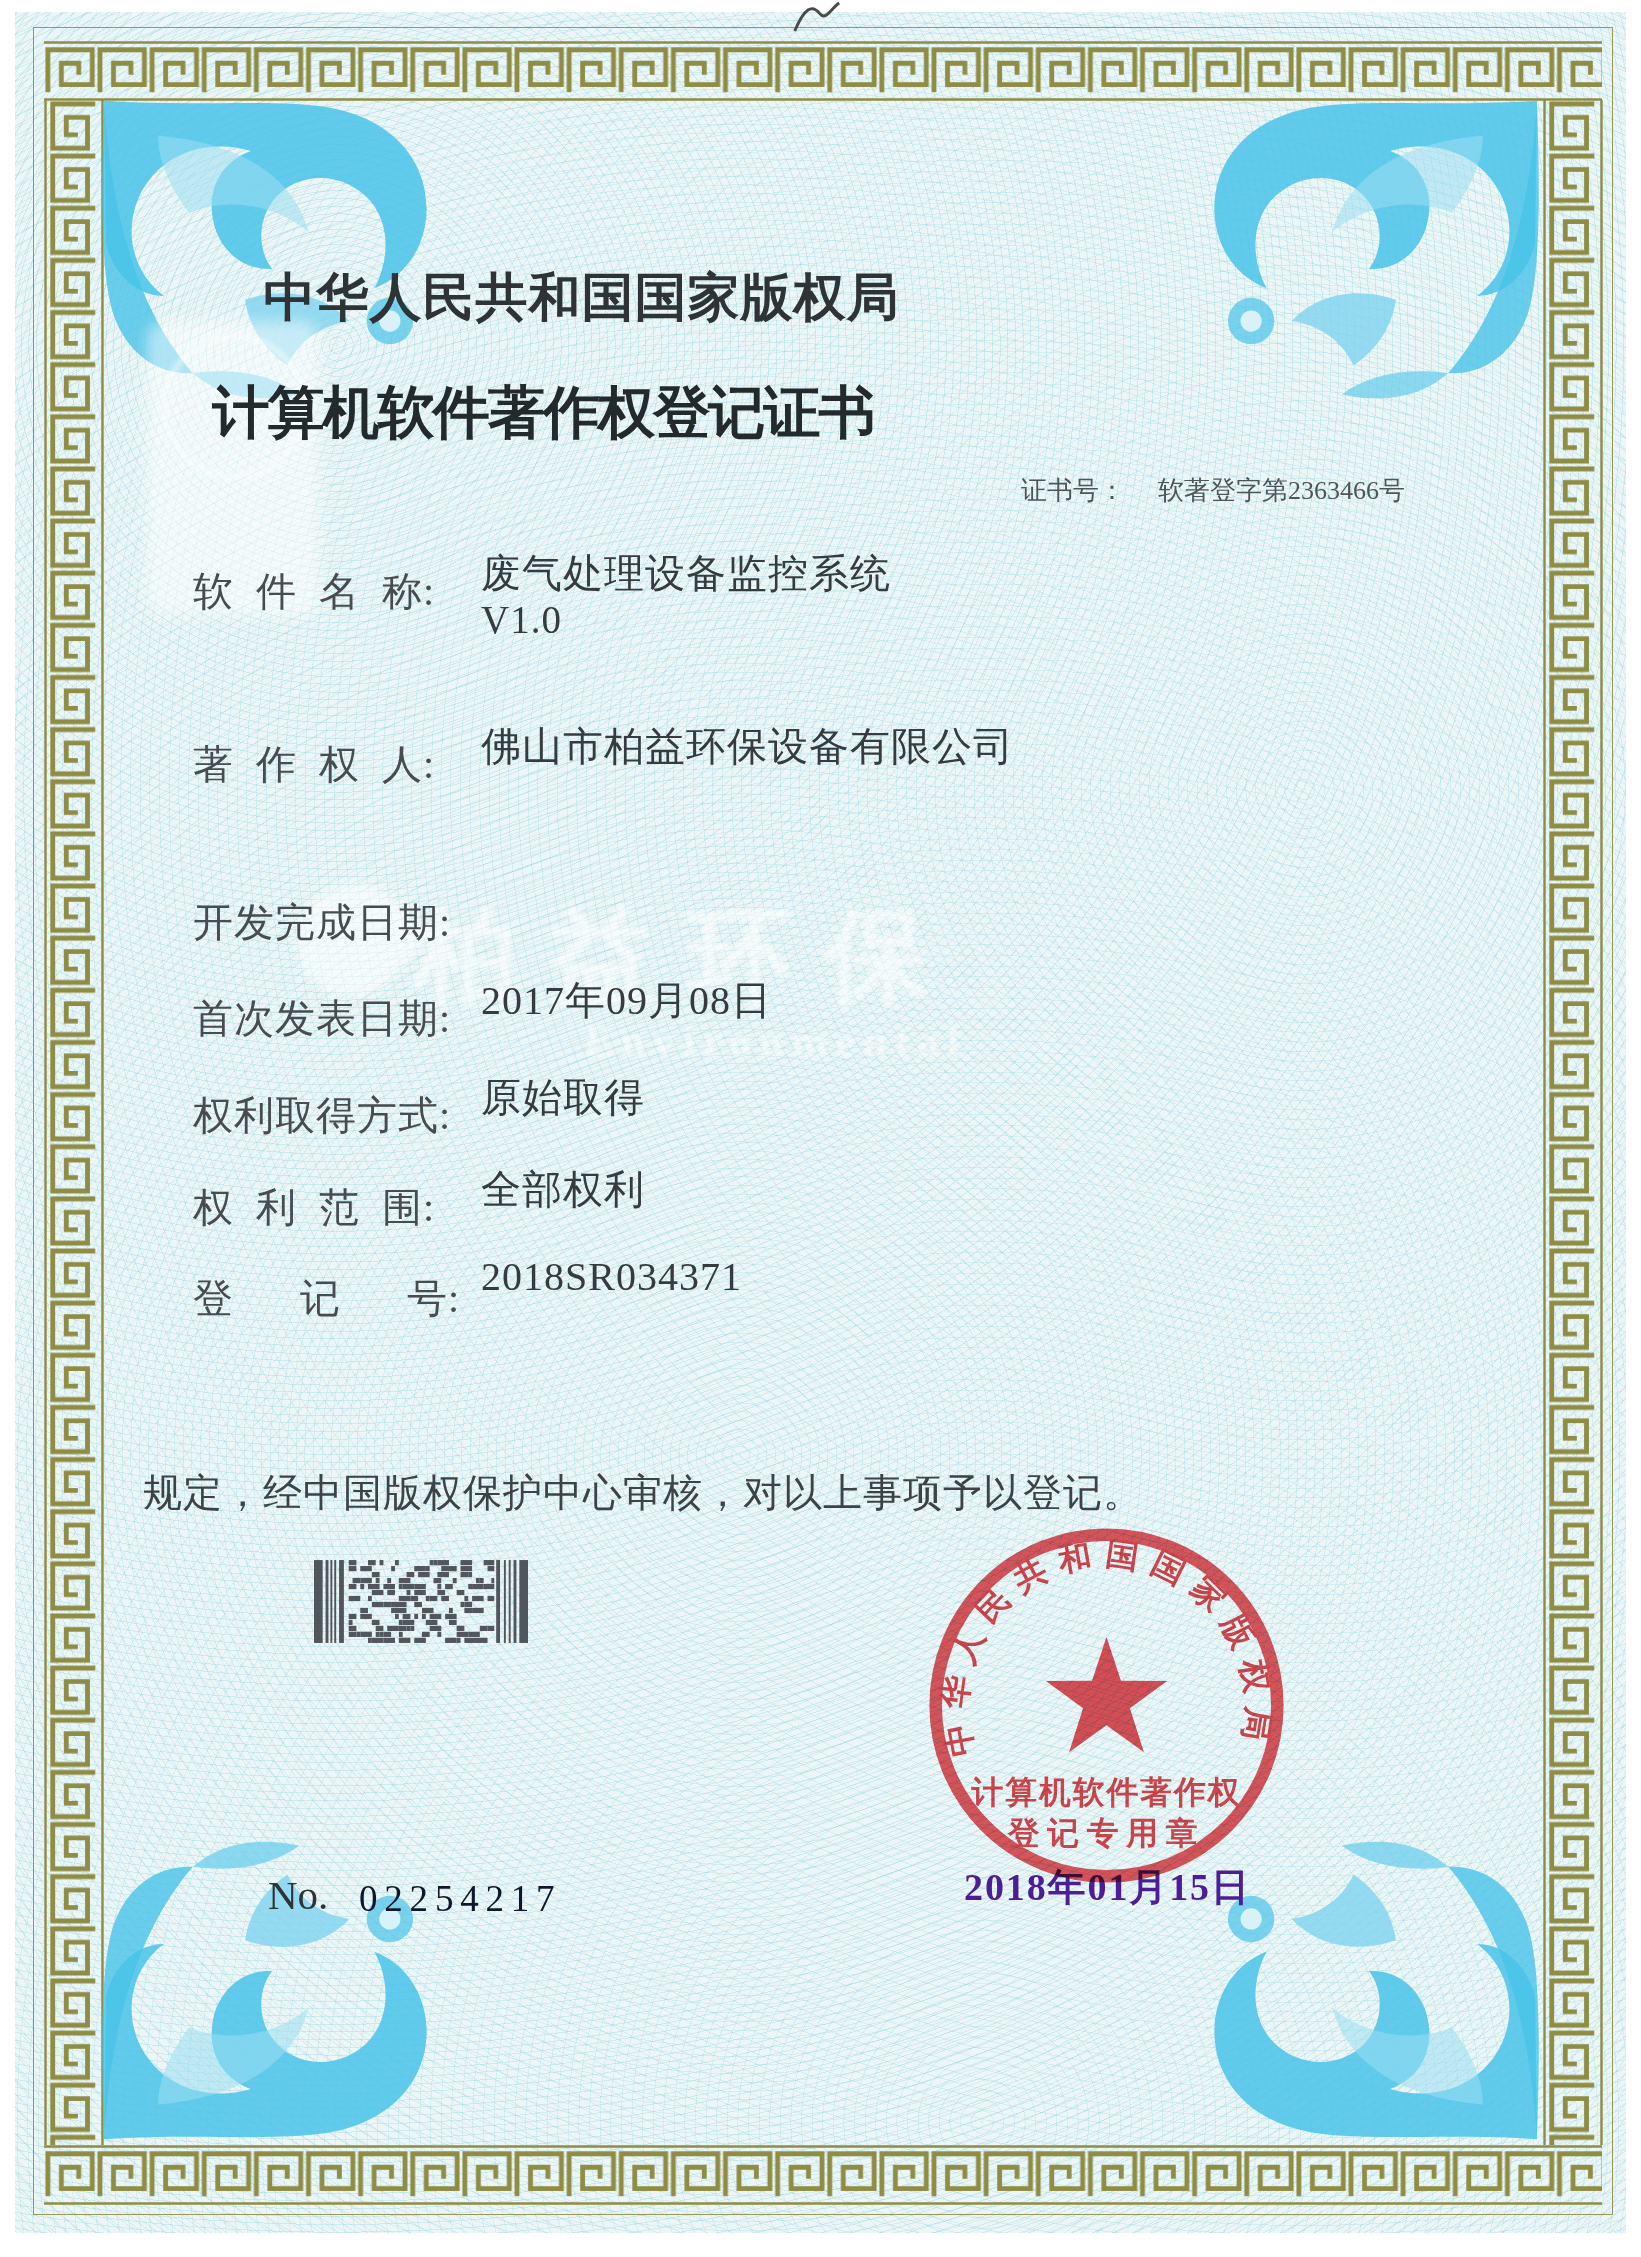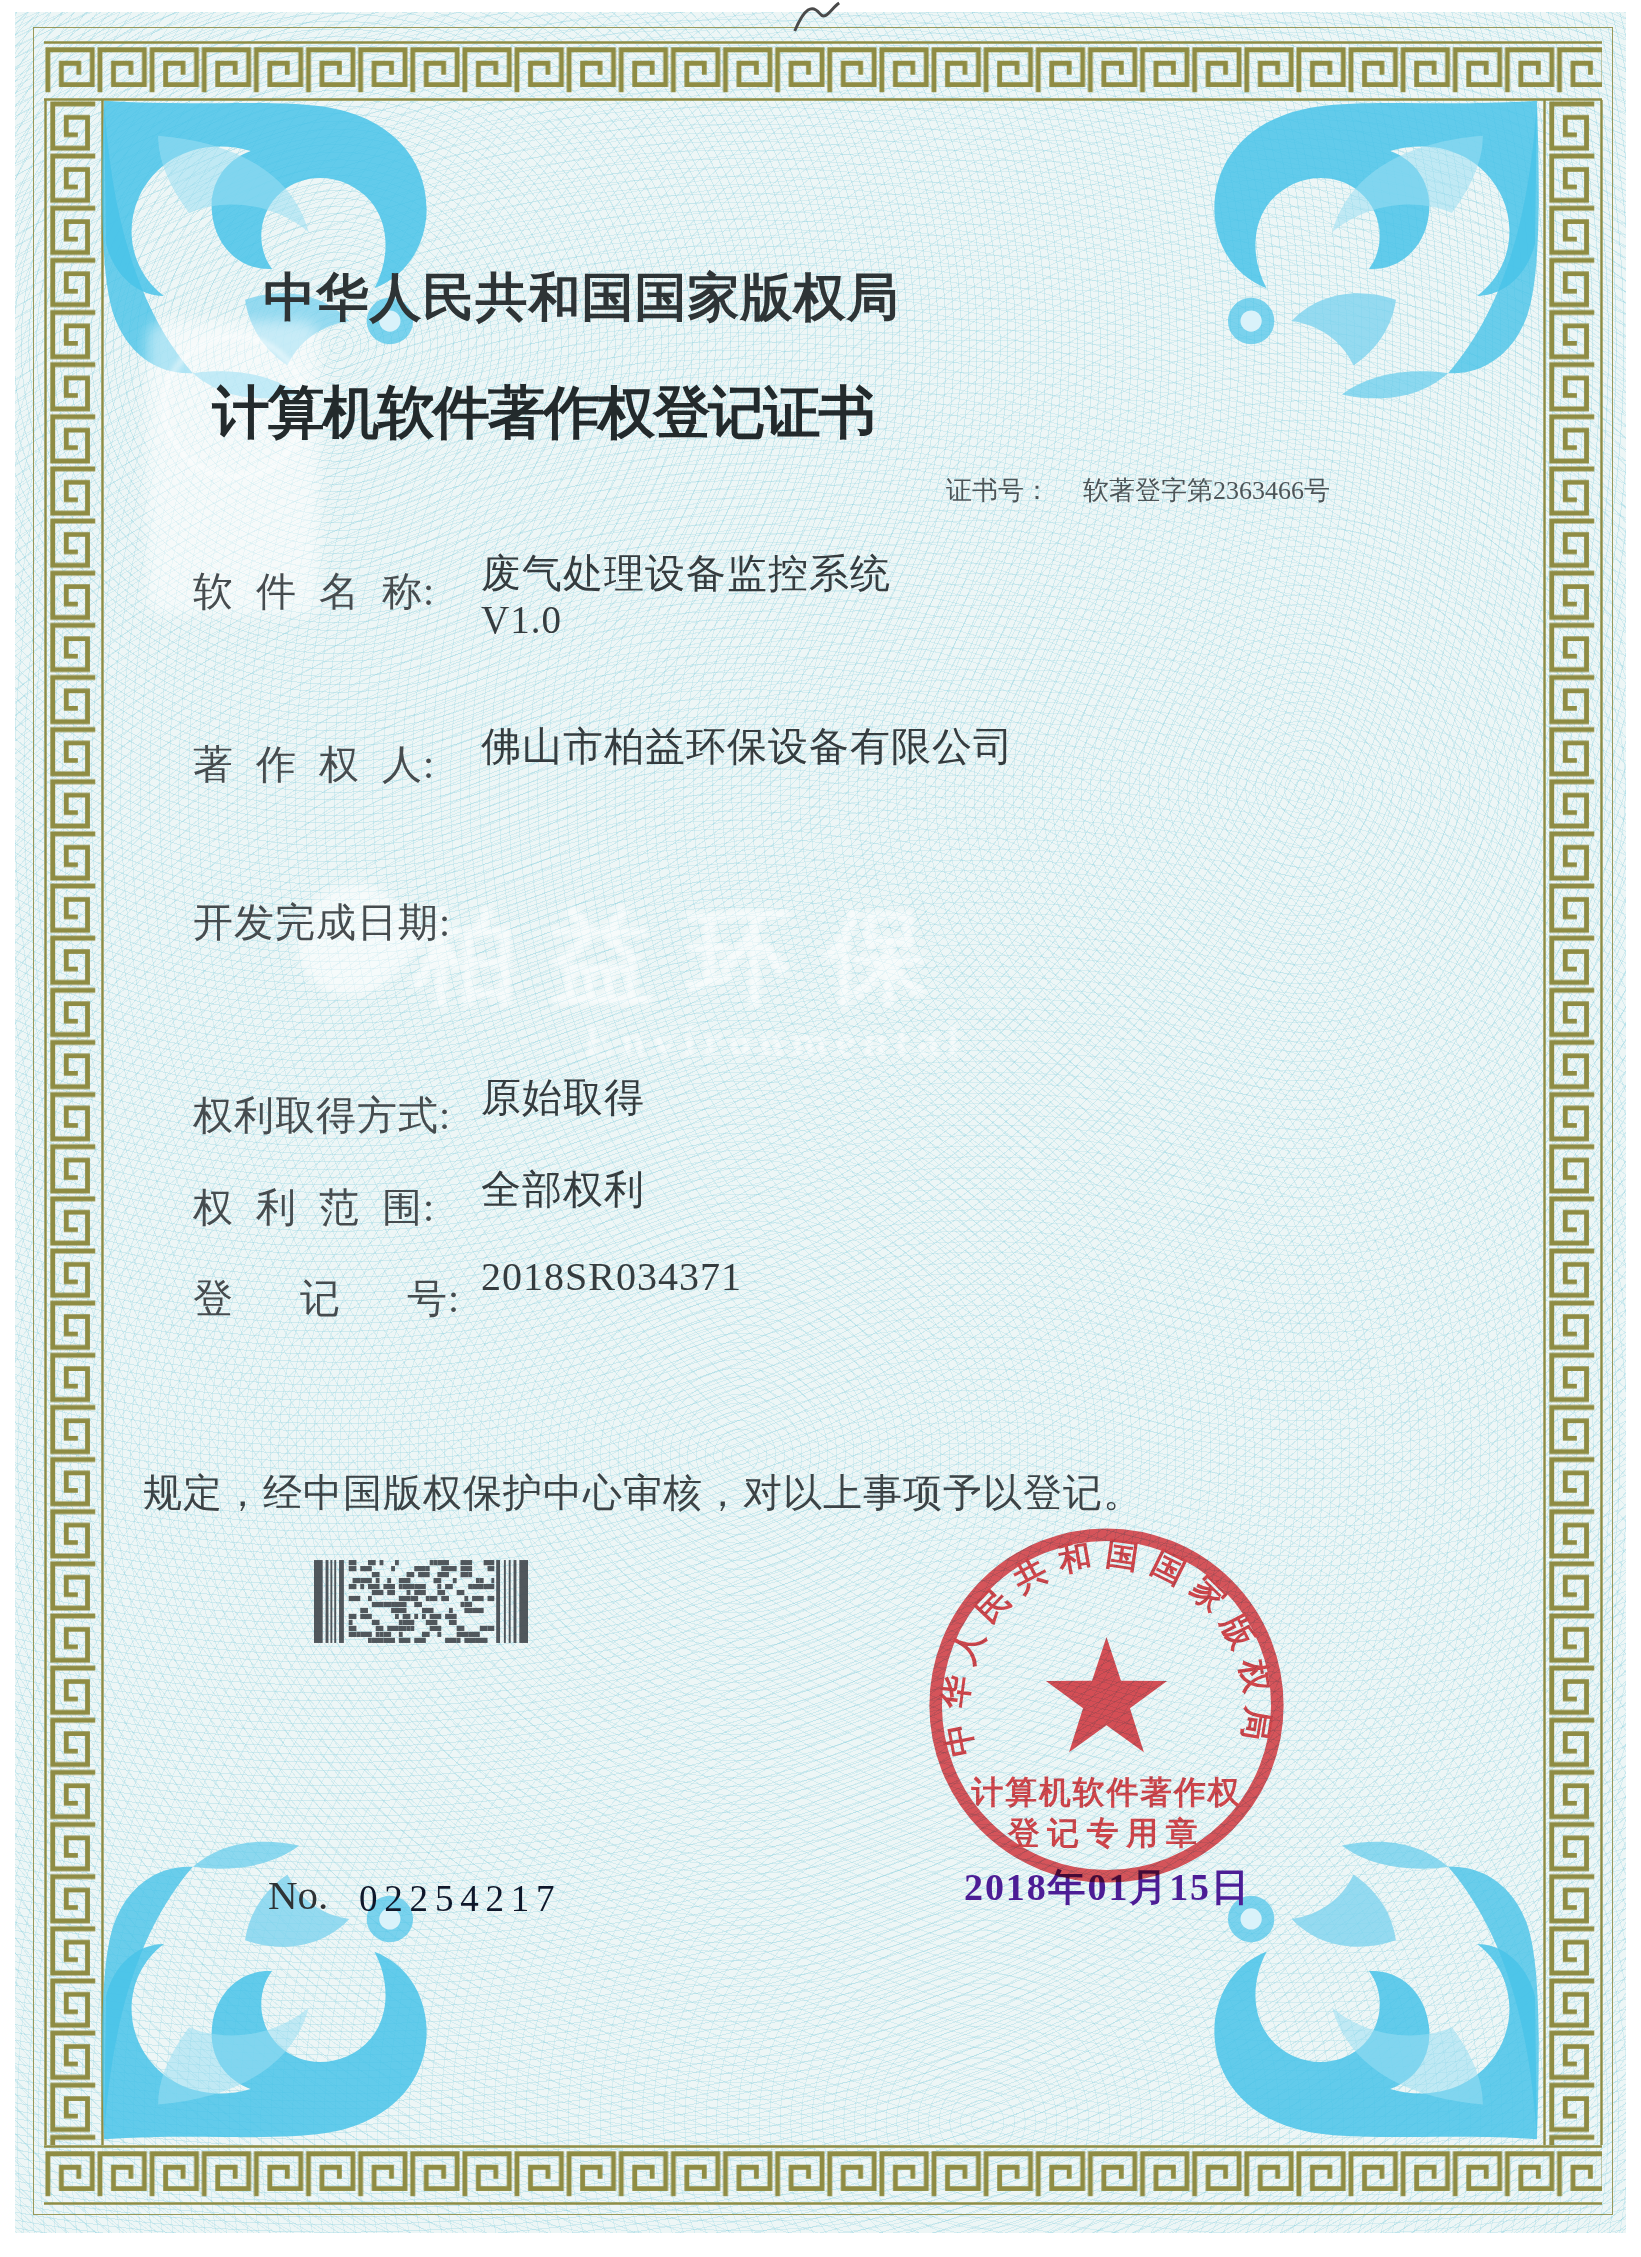--- a/index.html
+++ b/index.html
@@ -21,21 +21,21 @@
   .corner{position:absolute;width:348px;height:309px;}
   .ghost-patch{position:absolute;left:147px;top:321px;width:172px;height:294px;background:rgba(255,255,255,.48);border-radius:17.4px;filter:blur(6.8px);}
   .ghost-circle{position:absolute;left:162px;top:334px;width:135px;height:135px;border:5.8px solid rgba(255,255,255,.55);border-radius:50%;filter:blur(2.9px);}
 
   .wm-text{position:absolute;left:413px;top:888px;font-size:104px;font-weight:bold;color:rgba(255,255,255,.55);letter-spacing:33px;filter:blur(1.9px);white-space:pre;}
   .wm-sub{position:absolute;left:584px;top:1016px;font-size:44px;font-weight:bold;color:rgba(255,255,255,.5);letter-spacing:7.7px;filter:blur(1.4px);}
   .wm-drop{position:absolute;left:299px;top:883px;width:108px;height:114px;background:rgba(255,255,255,.5);border-radius:50% 4% 50% 50%;transform:rotate(45deg);filter:blur(3.9px);}
 
   .authority{position:absolute;left:263px;top:263px;width:637px;text-align:center;font-size:52px;font-weight:bold;color:#2e3436;letter-spacing:1px;white-space:pre;}
   .cert-title{position:absolute;left:210px;top:375px;width:666px;text-align:center;font-size:57px;font-weight:bold;color:#232a2c;letter-spacing:-1.9px;white-space:pre;}
-  .certno{position:absolute;left:946px;top:473px;font-size:26px;color:#4d5558;white-space:pre;}
+  .certno{position:absolute;left:1021px;top:473px;font-size:26px;color:#4d5558;white-space:pre;}
   .certno .v{margin-left:33px;}
 
   .frow{position:absolute;left:177px;white-space:pre;}
   .flabel{font-size:40px;color:#464c4f;letter-spacing:1px;white-space:pre;}
   .fvalue{position:absolute;left:304px;top:0;font-size:40px;color:#353c3f;letter-spacing:1px;white-space:pre;}
   .fvalue2{position:absolute;left:481px;font-size:39px;color:#353c3f;letter-spacing:1px;}
 
   .para{position:absolute;font-size:39px;color:#3c4346;letter-spacing:1px;white-space:pre;}
 
   .barcode{position:absolute;left:314px;top:1560px;width:214px;height:83px;opacity:.9;}
@@ -166,20 +166,24 @@
 
   <div class="frow" style="top:719px">
     <span class="flabel">著  作  权  人:</span>
     <span class="fvalue">佛山市柏益环保设备有限公司</span>
   </div>
 
   <div class="frow" style="top:877px">
     <span class="flabel">开发完成日期:</span>
   </div>
 
+  <div class="frow" style="top:973px">
+    <span class="flabel">首次发表日期:</span>
+    <span class="fvalue">2017年09月08日</span>
+  </div>
 
   <div class="frow" style="top:1162px">
     <span class="flabel">权  利  范  围:</span>
     <span class="fvalue">全部权利</span>
   </div>
 
   <div class="frow" style="top:1070px">
     <span class="flabel">权利取得方式:</span>
     <span class="fvalue">原始取得</span>
   </div>

